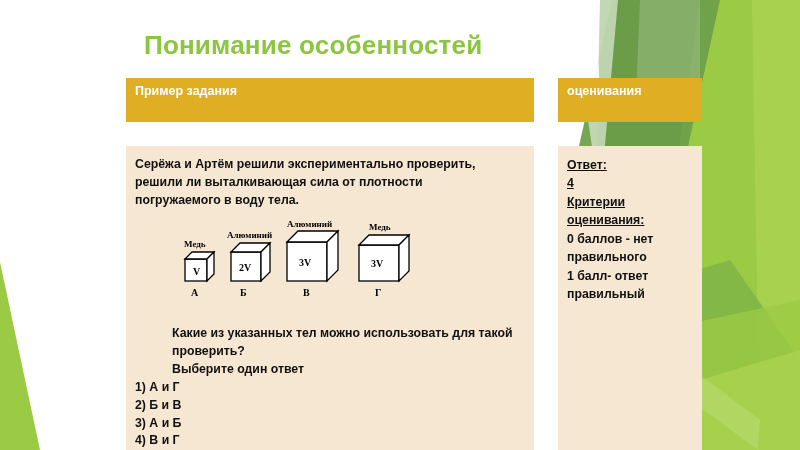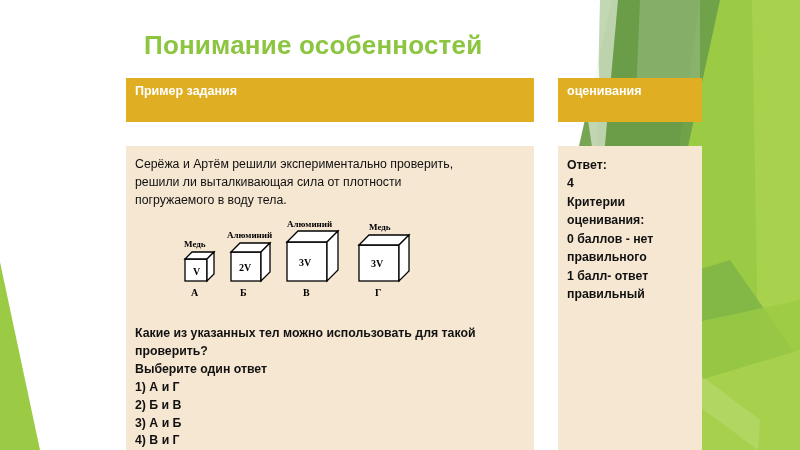--- a/index.html
+++ b/index.html
@@ -48,40 +48,40 @@
     line-height:1.25;
   }
   .td {
     background:#F6E7D2;
     padding:10px 9px;
     color:#111;
     font-size:12.3px;
     line-height:1.45;
   }
 
-  .para { font-weight:400; }
+  .para { font-weight:700; }
   .para div { white-space:nowrap; }
 
   
   .fig-wrap {
     margin:10px 0 0 42px;
     width:252px; height:82px;
     position:relative;
   }
   .fig-wrap svg { display:block; }
 
   .q { margin-top:24px; font-weight:600; }
-  .q div { white-space:nowrap; }
+  .q div { white-space:nowrap;margin-left:37px; }
   .opts { margin-top:0; font-weight:600; }
   .opts div { white-space:nowrap; }
 
   
   .score { font-weight:bold; font-size:12.3px; line-height:1.5; }
   .score div { white-space:nowrap; }
-  .u { }
+  .u { text-decoration:underline; }
 </style>
 </head>
 <body>
 
 <svg id="bg" viewBox="0 0 800 450" preserveAspectRatio="none">
   <rect x="0" y="0" width="800" height="450" fill="#ffffff"></rect>
 
   <polygon points="690,0 800,0 800,450 640,450 605,210" fill="#8FBE52"></polygon>
   <polygon points="612,0 760,0 800,250 735,450 590,450 560,230" fill="#6FA04A" opacity="0.95"></polygon>
   <polygon points="720,0 800,0 800,450 700,450 672,220" fill="#9BCB44"></polygon>

